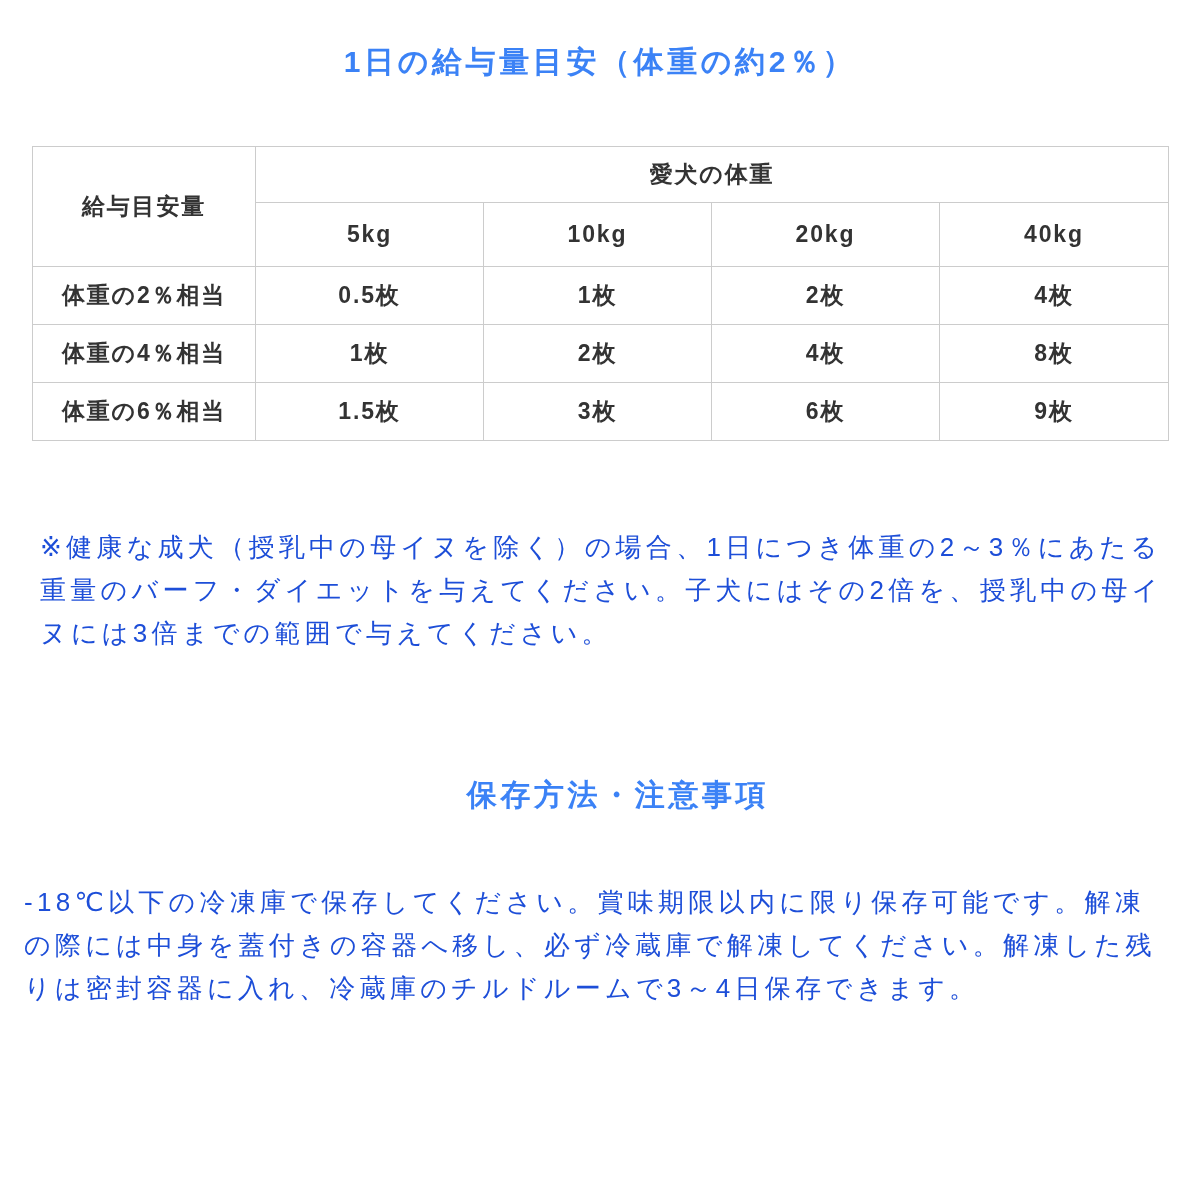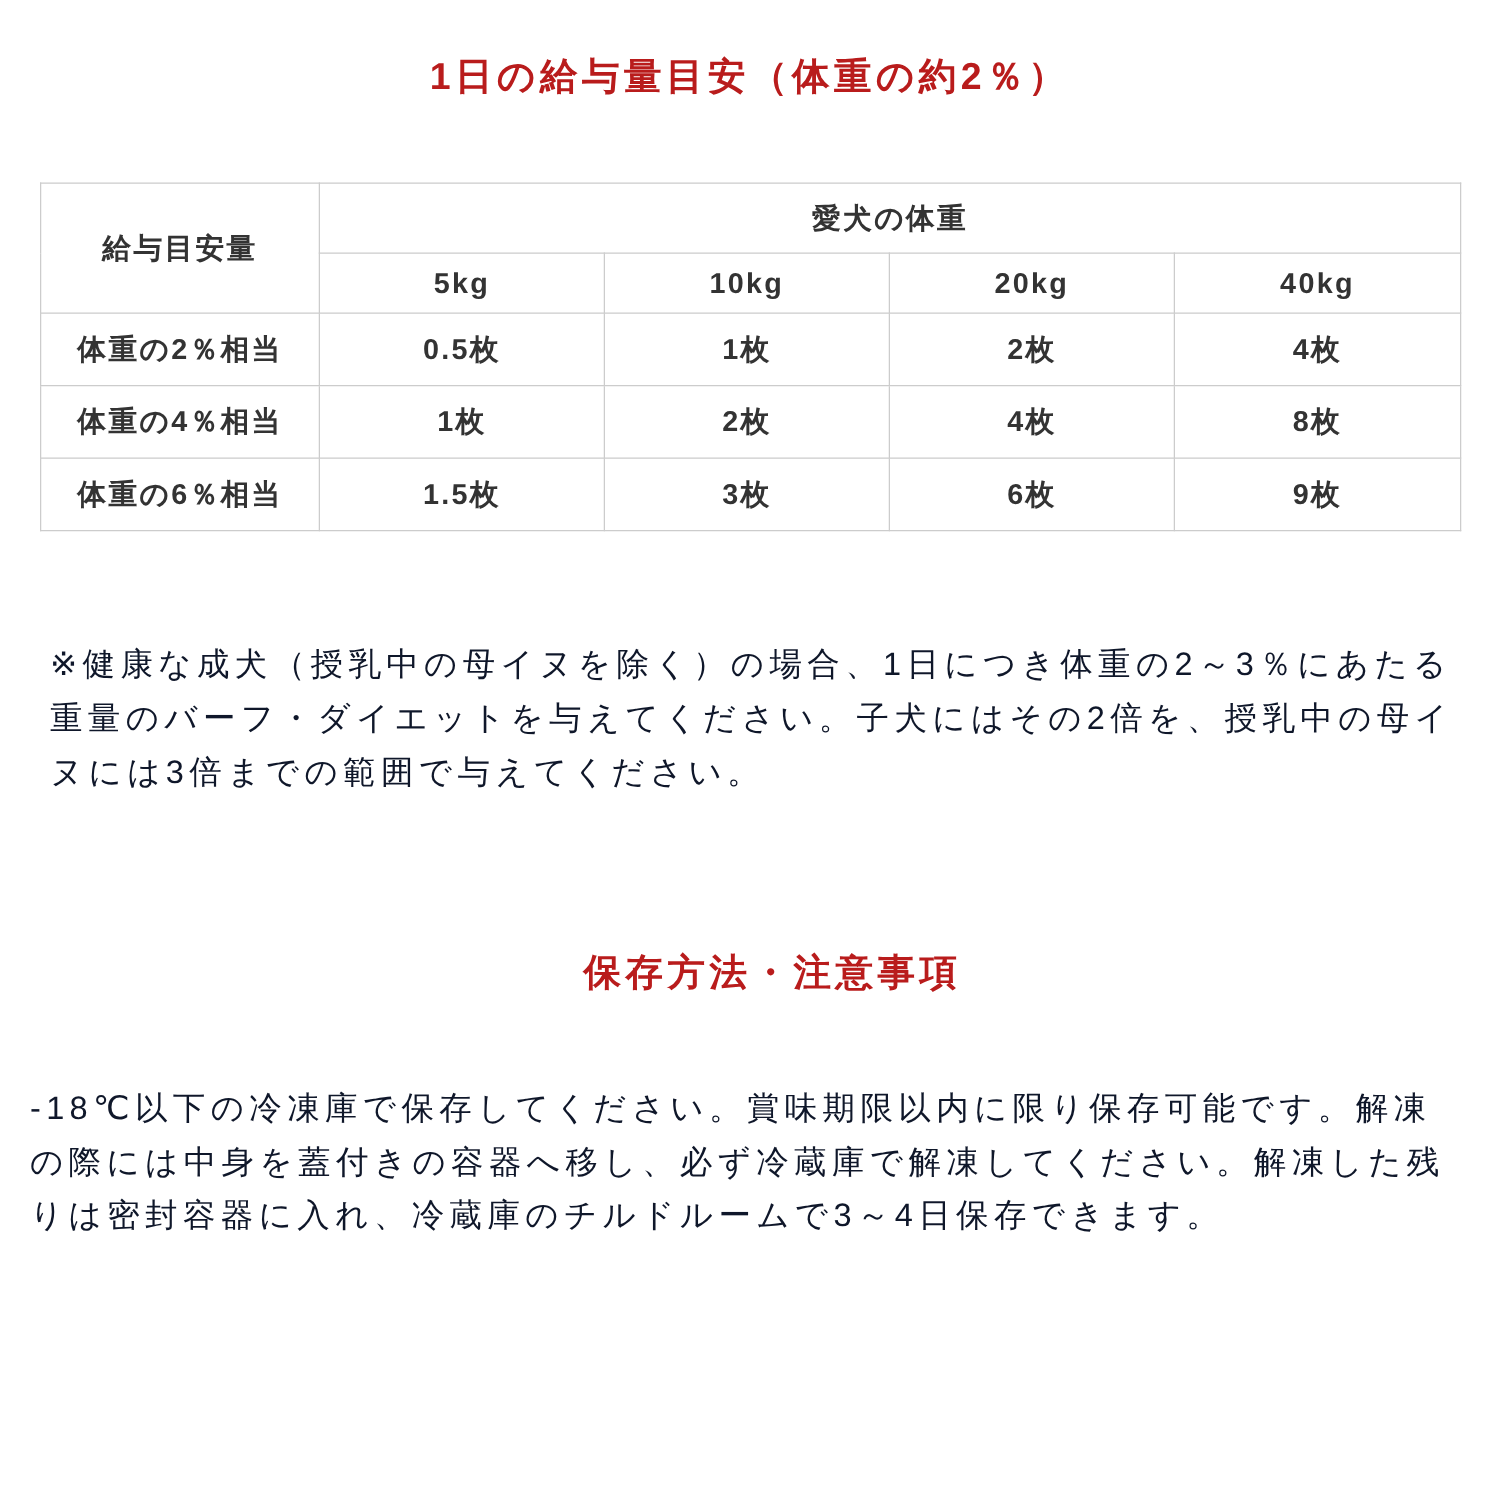--- a/index.html
+++ b/index.html
@@ -21,21 +21,21 @@
     background: #ffffff;
   }
   .section-title {
     margin: 0;
     padding-top: 44px;
     text-align: center;
     font-size: 30px;
     line-height: 36px;
     font-weight: 700;
     letter-spacing: 0.12em;
-    color: #b91c1c;
+    color: #3b82f6;
   }
   .section-title.storage {
     padding-top: 0;
     margin-top: 122px;
     padding-left: 36px;
   }
   table.feeding-table {
     table-layout: fixed;
     border-collapse: collapse;
     width: 1136px;
@@ -49,29 +49,29 @@
   table.feeding-table td {
     border: 1px solid #cccccc;
     text-align: center;
     vertical-align: middle;
     padding: 0;
     background: #ffffff;
     font-weight: 700;
     margin-top: 29px;
   }
   tr.group-row   { height: 56px; }
-  tr.weights-row { height: 48px; }
+  tr.weights-row { height: 64px; }
   tr.data-row    { height: 58px; }
   .body-text {
     margin: 0 36px 0 40px;
     font-size: 26px;
     line-height: 43px;
     letter-spacing: 0.165em;
     font-weight: 500;
-    color: #0f172a;
+    color: #1d4ed8;
     text-align: left;
     word-break: break-all;
     overflow-wrap: anywhere;
   }
   .feeding-note { margin-top: 85px; }
   .storage-p1   { margin-top: 68px; margin-left: 24px; }
   .storage-p2   { margin-top: 35px; }
 </style>
 </head>
 <body>

